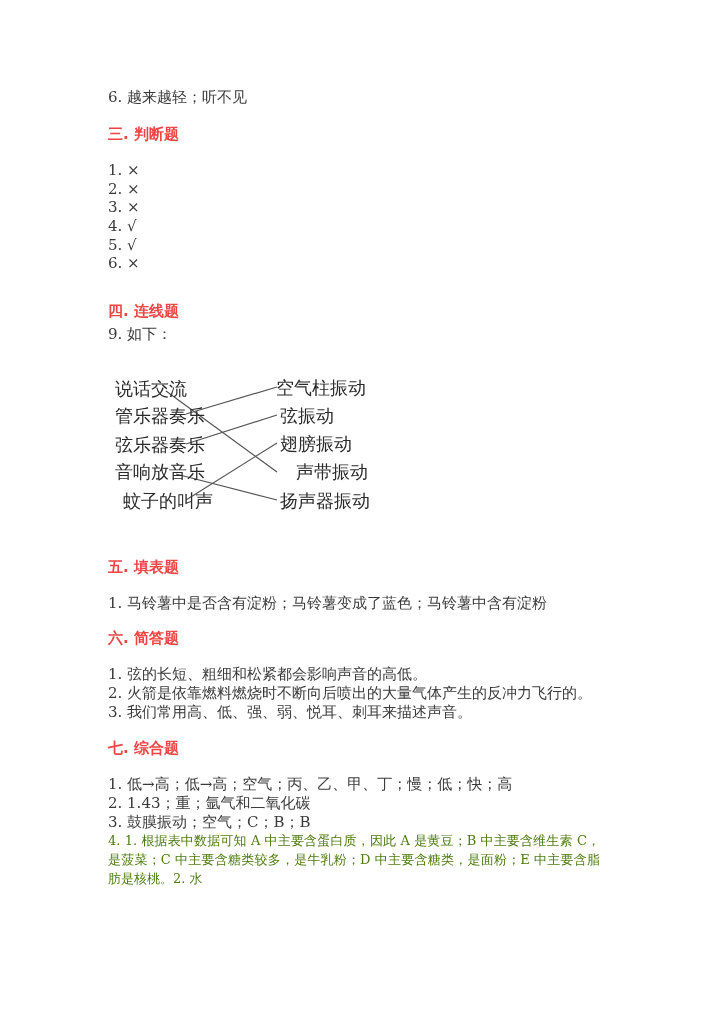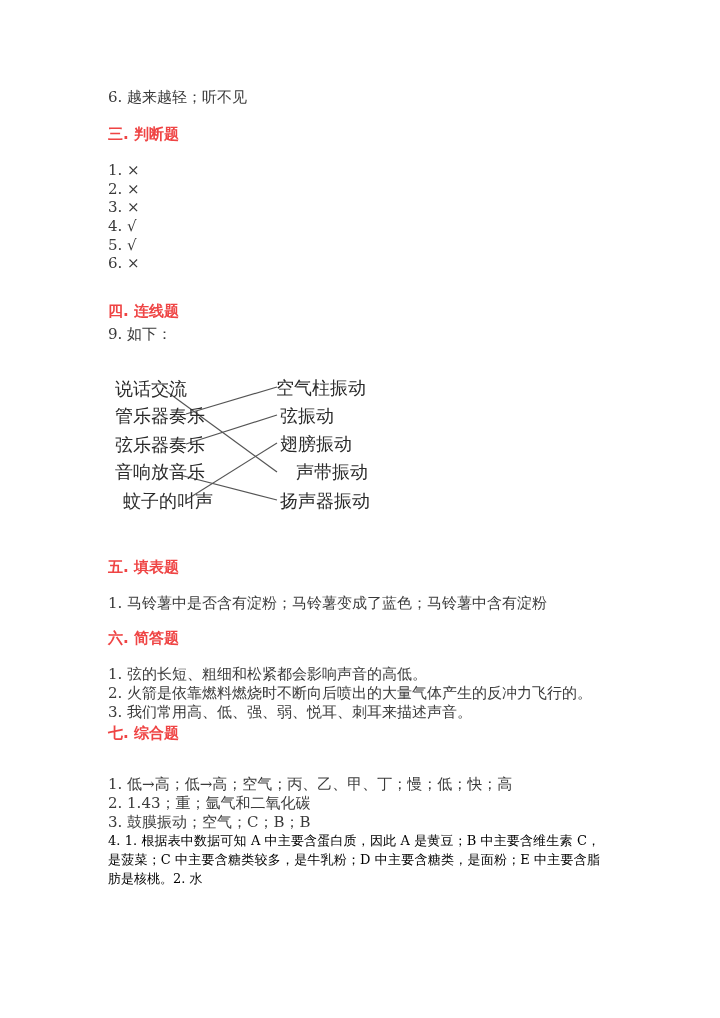--- a/index.html
+++ b/index.html
@@ -37,21 +37,21 @@
       font-family: "DejaVu Sans", "Liberation Sans", sans-serif;
       color: #ef4444;
       white-space: nowrap;
     }
     .para {
       position: absolute;
       left: 0;
       width: 492px;
       font-size: 13px;
       line-height: 19px;
-      color: #000000;
+      color: #4d7c0f;
       text-align: justify;
       text-align-last: left;
     }
     .match {
       position: absolute;
       left: 0;
       top: 0;
       width: 720px;
       height: 1018px;
     }
@@ -113,18 +113,18 @@
 <div class="page">
 
   <div class="heading" style="top:558px;">五. 填表题</div>
   <div class="line" style="top:594px;">1. 马铃薯中是否含有淀粉；马铃薯变成了蓝色；马铃薯中含有淀粉</div>
 
   <div class="heading" style="top:629px;text-align:right;">六. 简答题</div>
   <div class="line" style="top:665px;">1. 弦的长短、粗细和松紧都会影响声音的高低。</div>
   <div class="line" style="top:684px;">2. 火箭是依靠燃料燃烧时不断向后喷出的大量气体产生的反冲力飞行的。</div>
   <div class="line" style="top:703px;text-align:right;">3. 我们常用高、低、强、弱、悦耳、刺耳来描述声音。</div>
 
-  <div class="heading" style="top:724px;text-align:center;">七. 综合题</div>
+  <div class="heading" style="top:739px;text-align:center;">七. 综合题</div>
   <div class="line" style="top:775px;">1. 低→高；低→高；空气；丙、乙、甲、丁；慢；低；快；高</div>
   <div class="line" style="top:794px;">2. 1.43；重；氩气和二氧化碳</div>
   <div class="line" style="top:813px;">3. 鼓膜振动；空气；C；B；B</div>
   <div class="para" style="top:831px;">4. 1. 根据表中数据可知 A 中主要含蛋白质，因此 A 是黄豆；B 中主要含维生素 C，是菠菜；C 中主要含糖类较多，是牛乳粉；D 中主要含糖类，是面粉；E 中主要含脂肪是核桃。2. 水</div>
 </div>
 
 </body></html>

